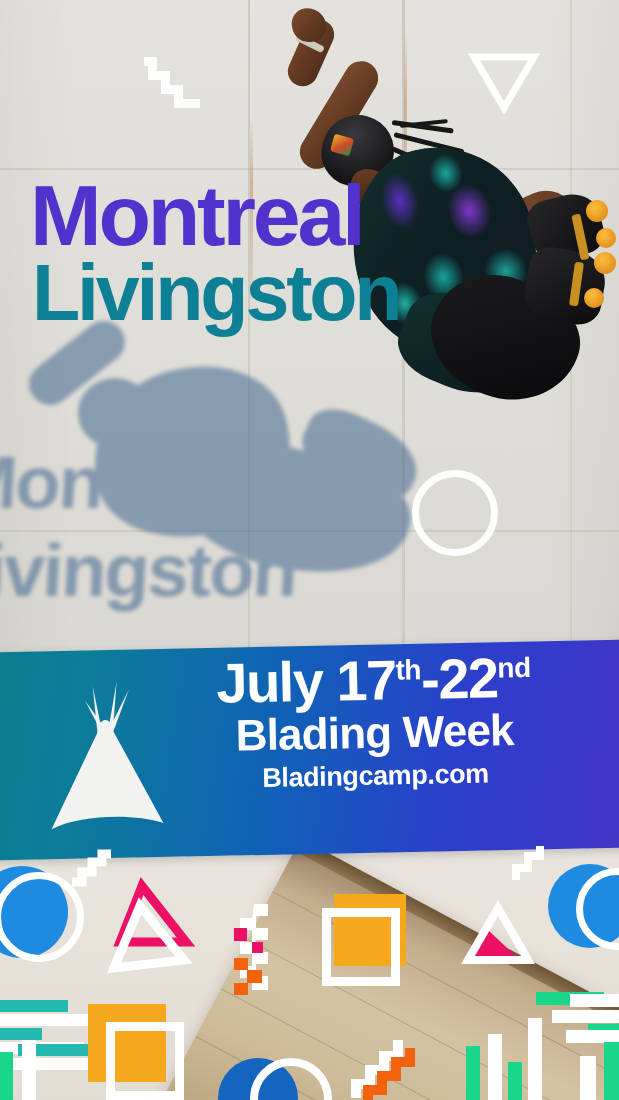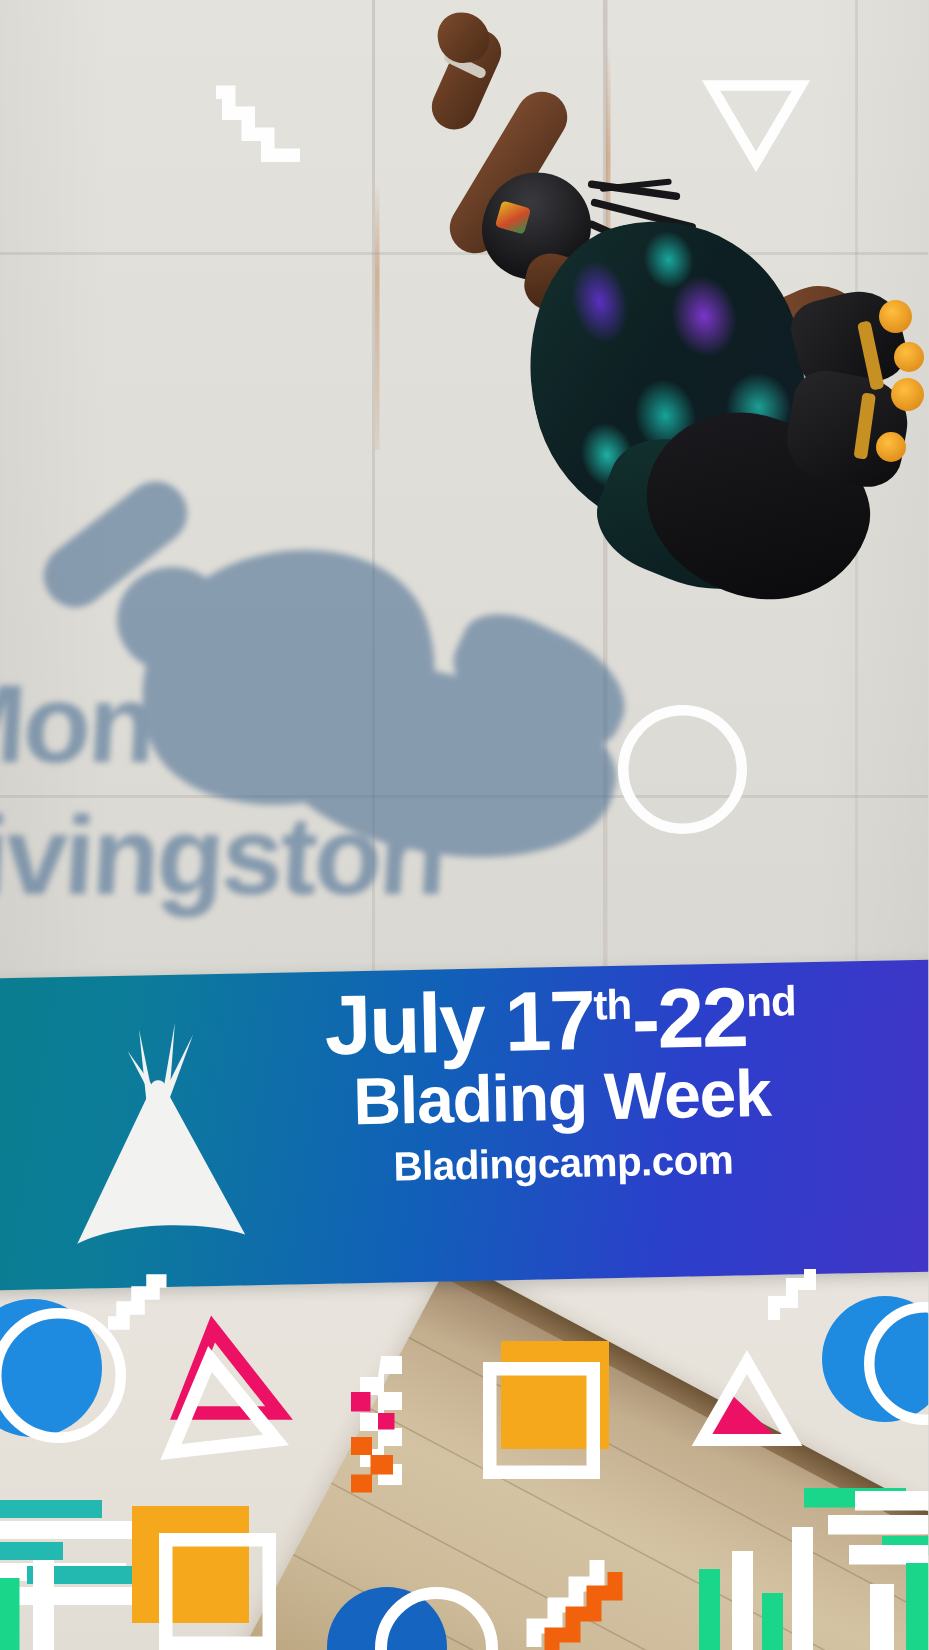--- a/index.html
+++ b/index.html
@@ -368,20 +368,24 @@
     <div class="skate s-a"></div>
     <div class="skate s-b"></div>
     <div class="wheel" style="left:586px; top:200px; width:22px; height:22px;"></div>
     <div class="wheel" style="left:596px; top:228px; width:20px; height:20px;"></div>
     <div class="wheel" style="left:594px; top:252px; width:22px; height:22px;"></div>
     <div class="wheel" style="left:584px; top:288px; width:20px; height:20px;"></div>
     <div class="frame-bar" style="left:576px; top:214px; width:9px; height:46px; transform:rotate(-12deg);"></div>
     <div class="frame-bar" style="left:572px; top:262px; width:9px; height:44px; transform:rotate(8deg);"></div>
   </div>
 
+  <div class="title-block">
+    <div class="t-line l1">Montreal</div>
+    <div class="t-line l2">Livingston</div>
+  </div>
 
   <div class="dec circle-outline-mid"></div>
 
   <div class="ground">
     <div class="ramp">
       <div class="ramp-plank" style="top:58px;"></div>
       <div class="ramp-plank" style="top:112px;"></div>
       <div class="ramp-plank" style="top:168px;"></div>
       <div class="ramp-plank" style="top:222px;"></div>
     </div>

